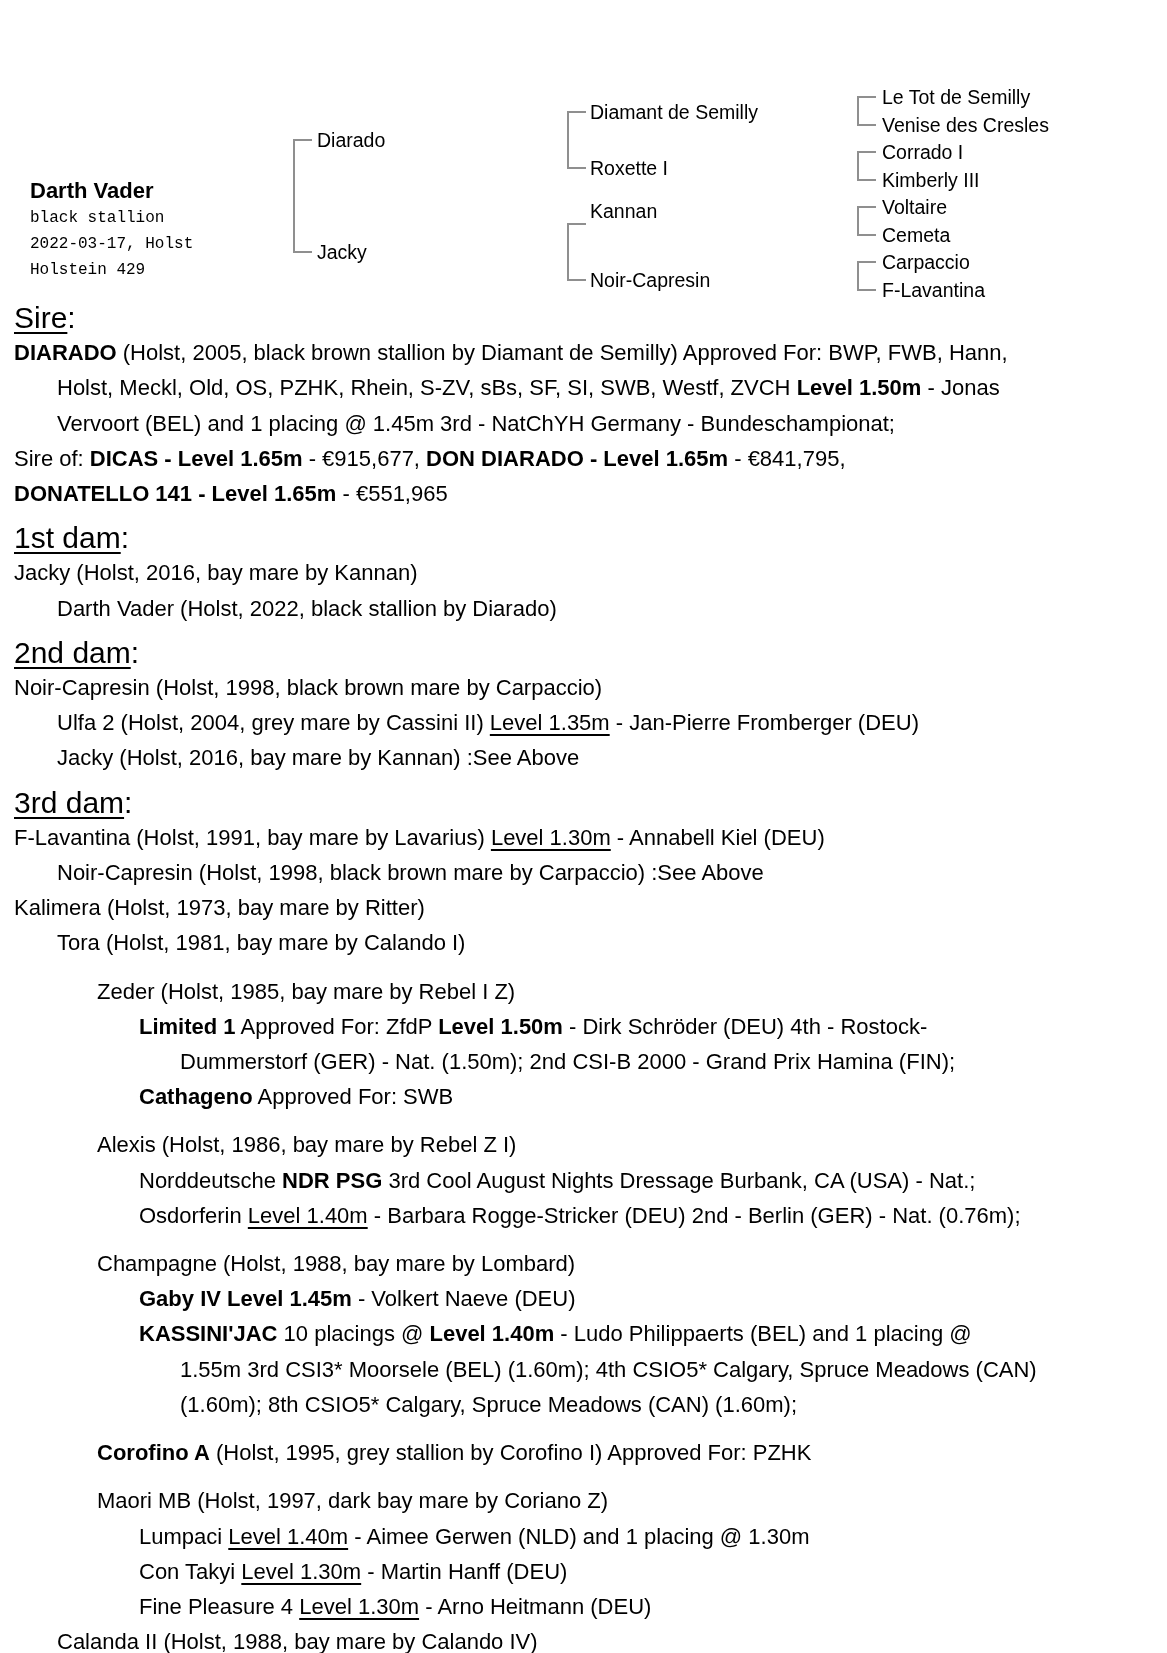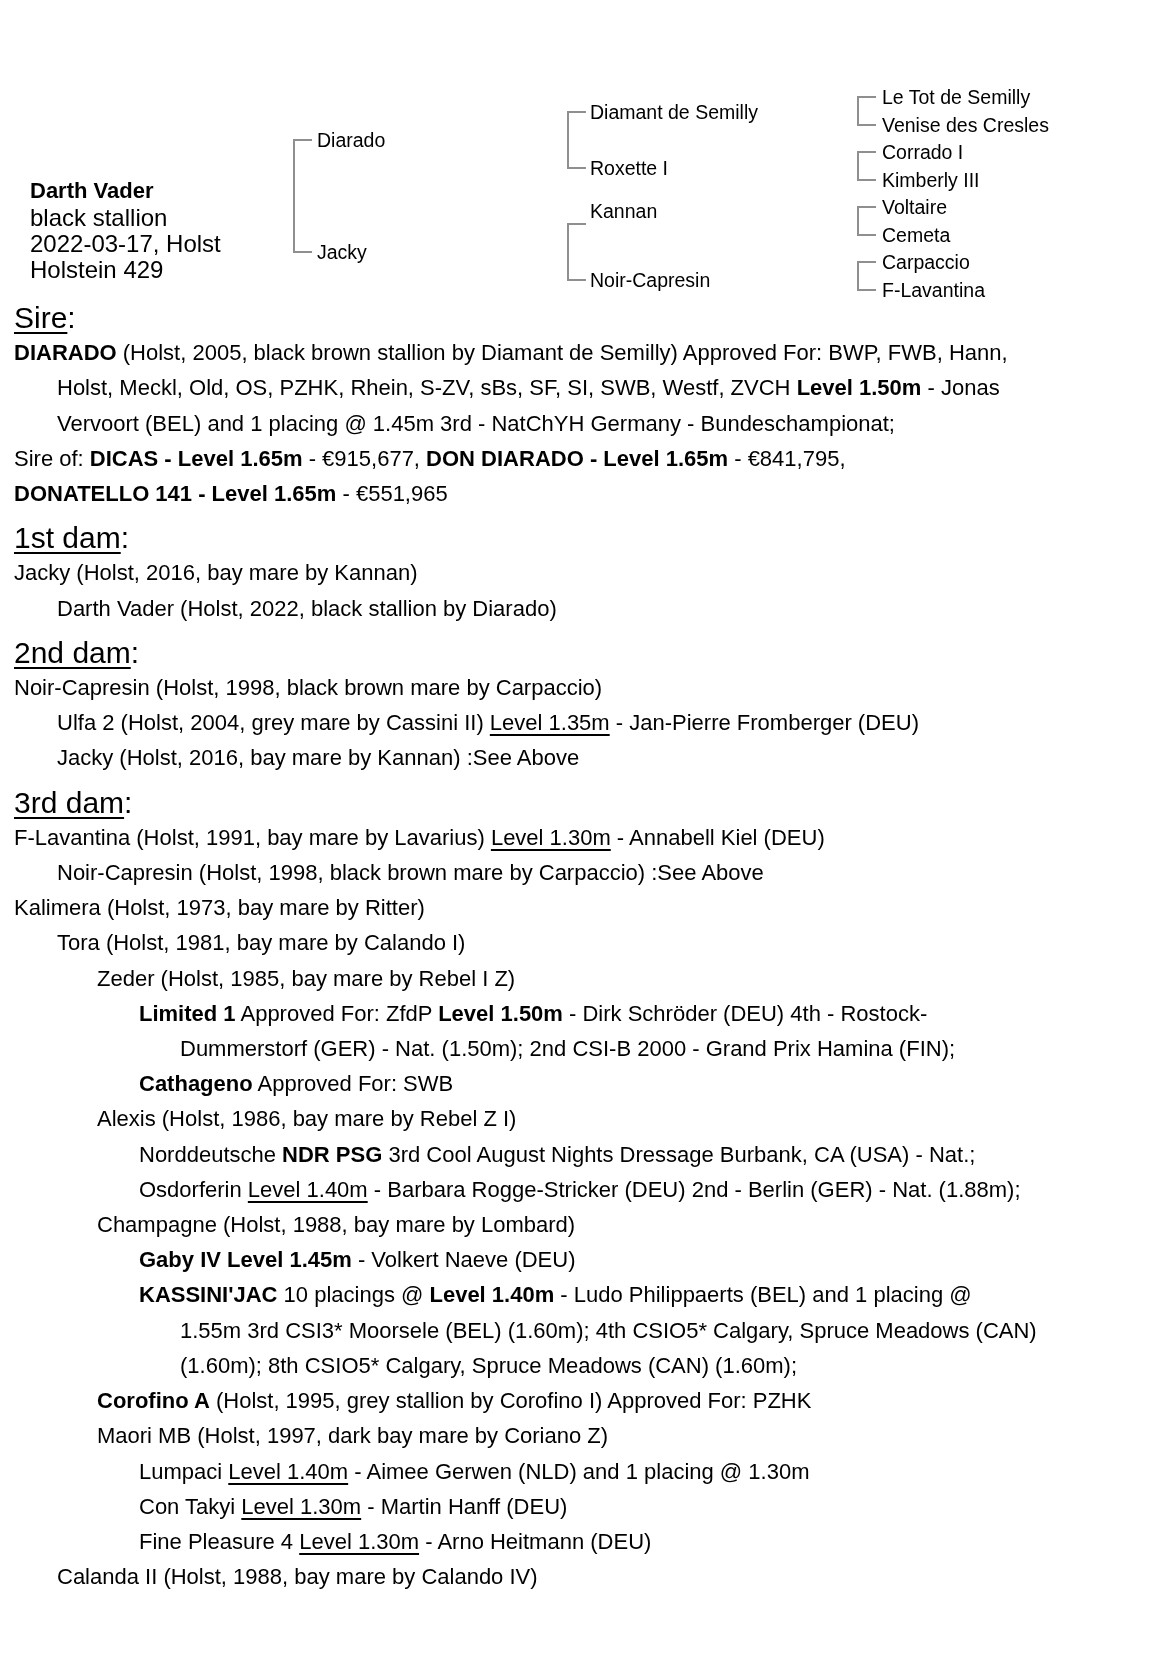--- a/index.html
+++ b/index.html
@@ -5,35 +5,35 @@
   html,body { margin:0; padding:0; }
   body {
     width:1167px; height:1653px; background:#ffffff; color:#000;
     font-family:"Liberation Sans", sans-serif;
     position:relative; overflow:hidden;
   }
   
   .tree { position:absolute; left:0; top:0; width:1167px; height:310px; }
   .subject { position:absolute; left:30px; top:176px; }
   .subject .name  { font-size:22px; font-weight:700; line-height:29px; white-space:nowrap; }
-  .subject .desc  { font-size:24px; line-height:26px; white-space:nowrap; }
+  .subject .desc  { font-size:16px; line-height:26px; white-space:nowrap;font-family:Liberation Mono, monospace; }
   .tree-name {
     position:absolute; font-size:19.5px; line-height:26px; white-space:nowrap;
   }
   .bracket {
     position:absolute; box-sizing:border-box; width:19px;
     border:2px solid #8f8f8f; border-right:none; background:transparent;
   }
   
   .body-text { position:absolute; left:14px; top:291px; width:1150px; }
   .line { font-size:22px; line-height:35.2px; white-space:nowrap; }
   .line.heading { font-size:30px; margin-top:9px; }
   .i0 { padding-left:0; }
   .i1 { padding-left:43px; }
-  .i2 { padding-left:83px; }
+  .i2 { padding-left:83px;margin-top:13px; }
   .i3 { padding-left:125px; }
   .c1 { padding-left:43px; }
   .c3 { padding-left:166px; }
   .b { font-weight:700; }
   .u { text-decoration:underline; text-decoration-thickness:1.5px; text-underline-offset:4px; }
   .heading .u { text-decoration-thickness:2px; text-underline-offset:4px; }
 </style>
 </head>
 <body>
 
@@ -87,21 +87,21 @@
     <div class="line i0"><span class="">F-Lavantina (Holst, 1991, bay mare by Lavarius) </span><span class="u">Level 1.30m</span><span class=""> - Annabell Kiel (DEU)</span></div>
     <div class="line i1"><span class="">Noir-Capresin (Holst, 1998, black brown mare by Carpaccio) :See Above</span></div>
     <div class="line i0"><span class="">Kalimera (Holst, 1973, bay mare by Ritter)</span></div>
     <div class="line i1"><span class="">Tora (Holst, 1981, bay mare by Calando I)</span></div>
     <div class="line i2"><span class="">Zeder (Holst, 1985, bay mare by Rebel I Z)</span></div>
     <div class="line i3"><span class="b ">Limited 1</span><span class=""> Approved For: ZfdP </span><span class="b ">Level 1.50m</span><span class=""> - Dirk Schröder (DEU) 4th - Rostock-</span></div>
     <div class="line c3"><span class="">Dummerstorf (GER) - Nat. (1.50m); 2nd CSI-B 2000 - Grand Prix Hamina (FIN);</span></div>
     <div class="line i3"><span class="b ">Cathageno</span><span class=""> Approved For: SWB</span></div>
     <div class="line i2"><span class="">Alexis (Holst, 1986, bay mare by Rebel Z I)</span></div>
     <div class="line i3"><span class="">Norddeutsche </span><span class="b ">NDR PSG</span><span class=""> 3rd Cool August Nights Dressage Burbank, CA (USA) - Nat.;</span></div>
-    <div class="line i3"><span class="">Osdorferin </span><span class="u">Level 1.40m</span><span class=""> - Barbara Rogge-Stricker (DEU) 2nd - Berlin (GER) - Nat. (1.88m);</span></div>
+    <div class="line i3"><span class="">Osdorferin </span><span class="u">Level 1.40m</span><span class=""> - Barbara Rogge-Stricker (DEU) 2nd - Berlin (GER) - Nat. (0.76m);</span></div>
     <div class="line i2"><span class="">Champagne (Holst, 1988, bay mare by Lombard)</span></div>
     <div class="line i3"><span class="b ">Gaby IV Level 1.45m</span><span class=""> - Volkert Naeve (DEU)</span></div>
     <div class="line i3"><span class="b ">KASSINI'JAC</span><span class=""> 10 placings @ </span><span class="b ">Level 1.40m</span><span class=""> - Ludo Philippaerts (BEL) and 1 placing @</span></div>
     <div class="line c3"><span class="">1.55m 3rd CSI3* Moorsele (BEL) (1.60m); 4th CSIO5* Calgary, Spruce Meadows (CAN)</span></div>
     <div class="line c3"><span class="">(1.60m); 8th CSIO5* Calgary, Spruce Meadows (CAN) (1.60m);</span></div>
     <div class="line i2"><span class="b ">Corofino A</span><span class=""> (Holst, 1995, grey stallion by Corofino I) Approved For: PZHK</span></div>
     <div class="line i2"><span class="">Maori MB (Holst, 1997, dark bay mare by Coriano Z)</span></div>
     <div class="line i3"><span class="">Lumpaci </span><span class="u">Level 1.40m</span><span class=""> - Aimee Gerwen (NLD) and 1 placing @ 1.30m</span></div>
     <div class="line i3"><span class="">Con Takyi </span><span class="u">Level 1.30m</span><span class=""> - Martin Hanff (DEU)</span></div>
     <div class="line i3"><span class="">Fine Pleasure 4 </span><span class="u">Level 1.30m</span><span class=""> - Arno Heitmann (DEU)</span></div>

